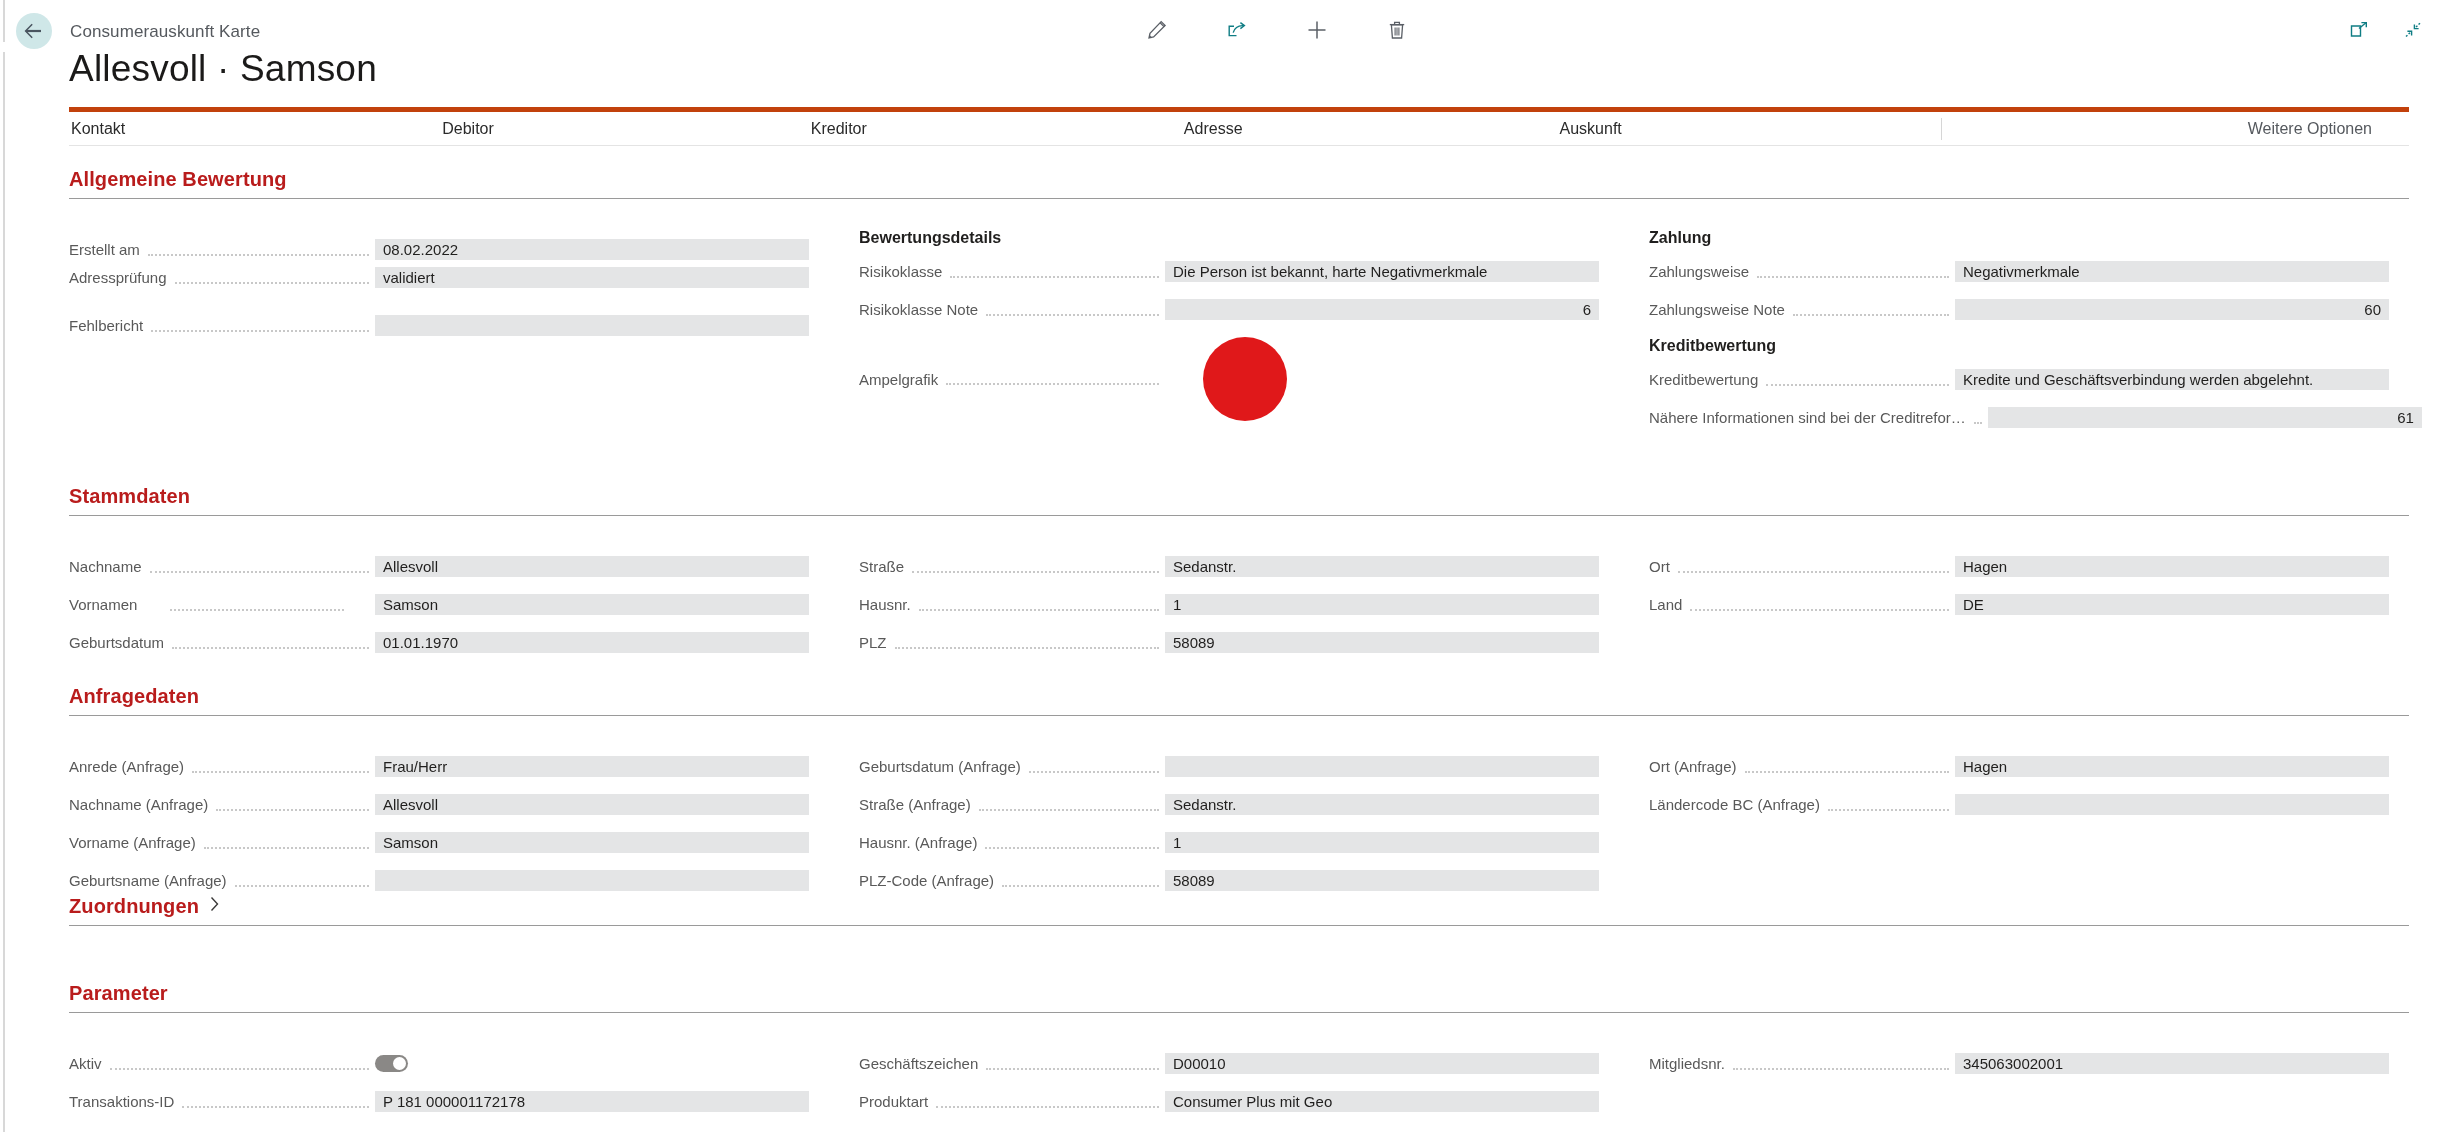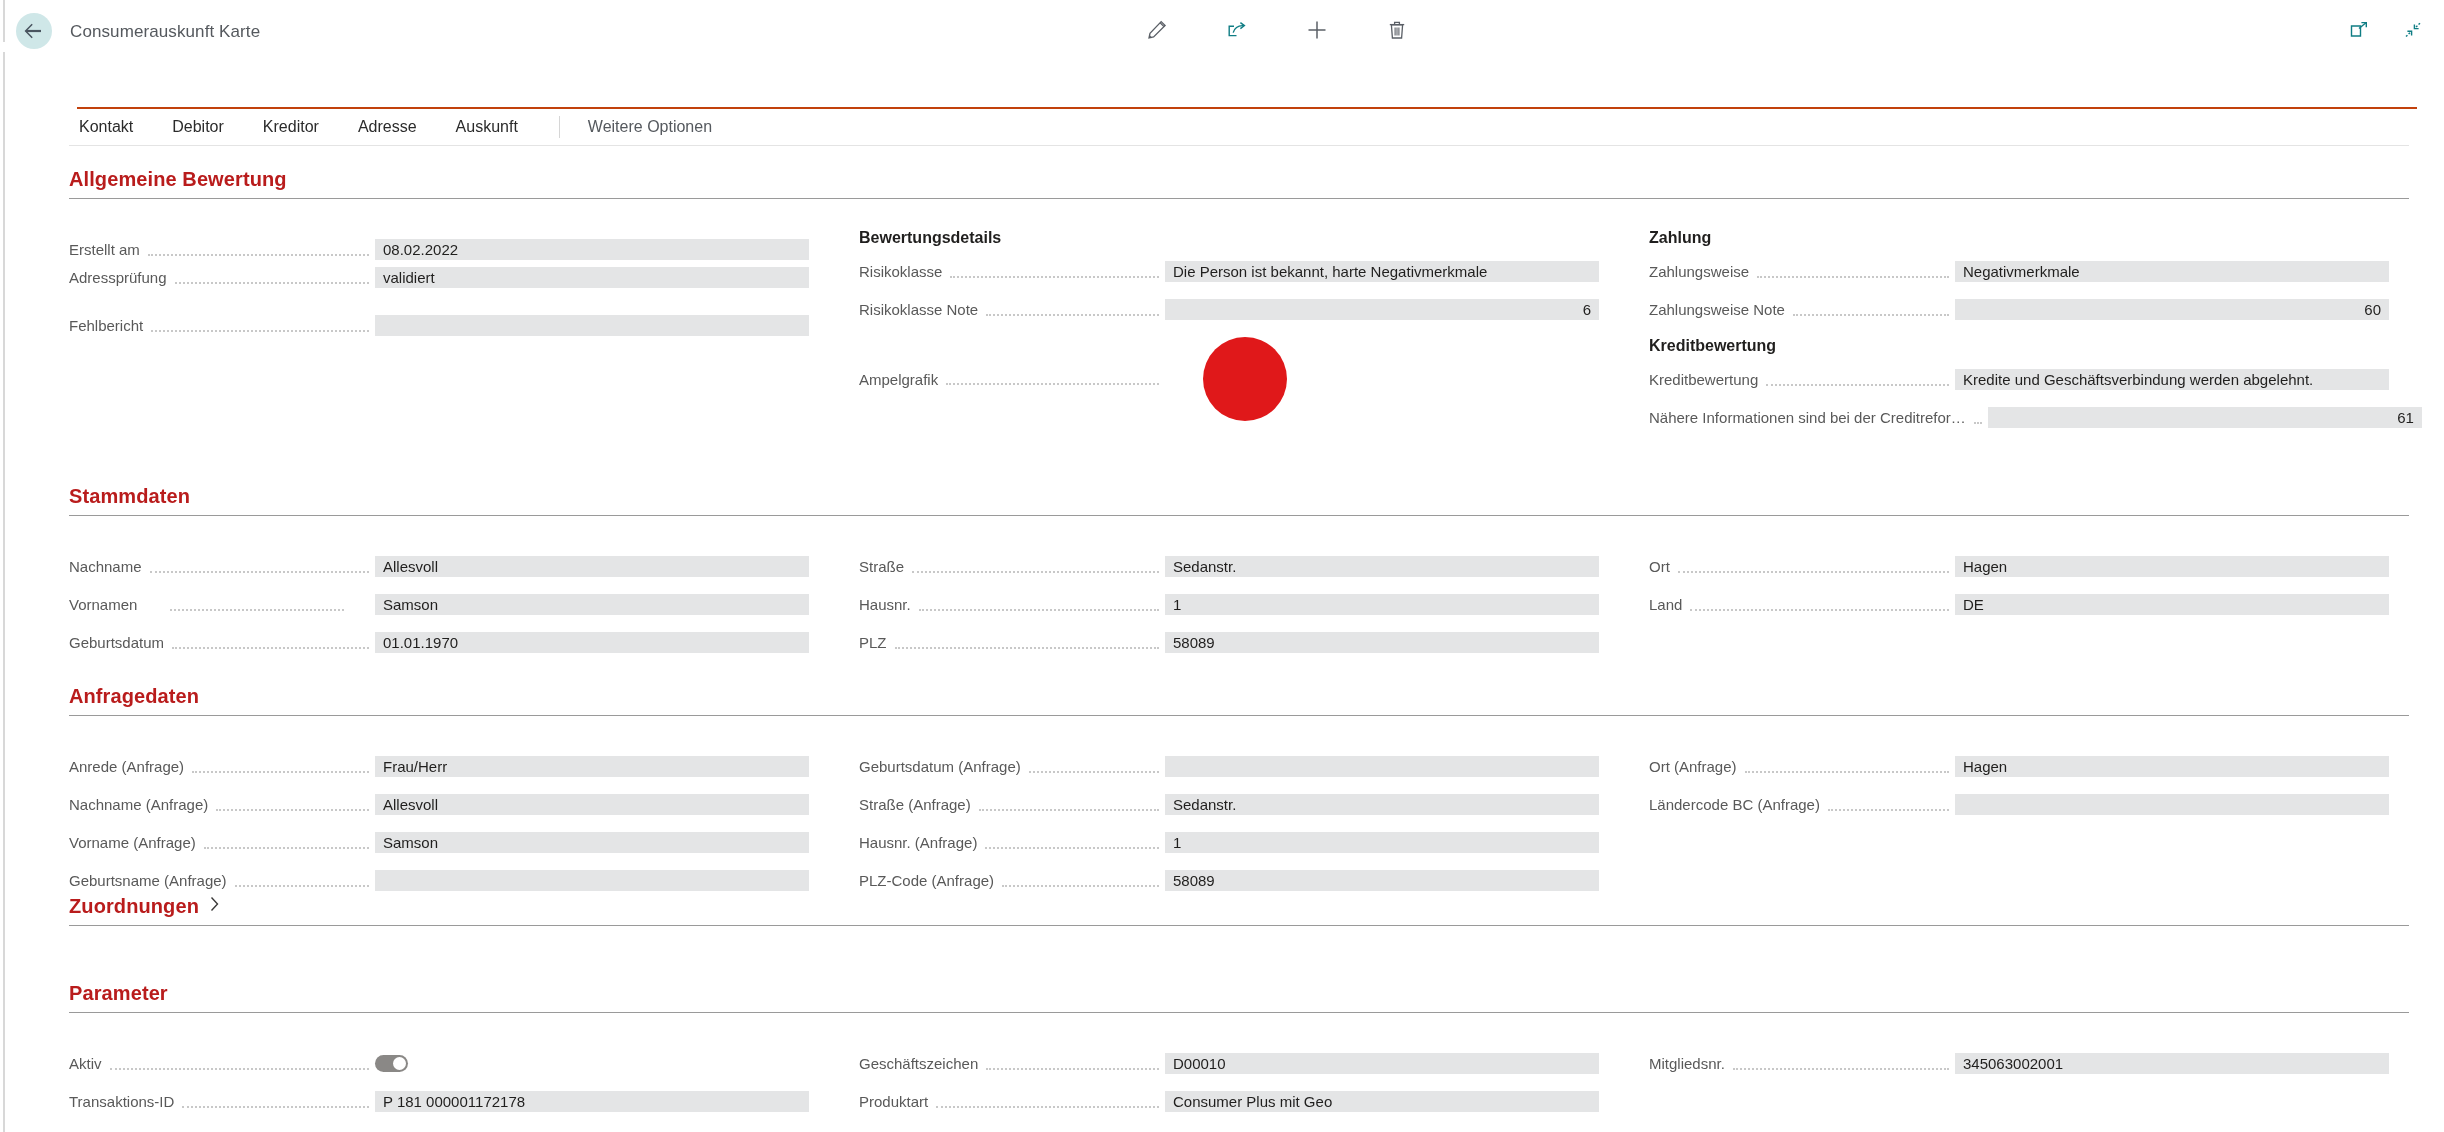--- a/index.html
+++ b/index.html
@@ -70,24 +70,24 @@
     height: 40px;
   }
   .win-btn {
     width: 30px; height: 30px;
     display: flex; align-items: center; justify-content: center;
     cursor: pointer;
   }
 
   
   .menubar {
-    position: absolute; left: 77px; top: 107px;
+    position: absolute; left: 69px; top: 107px;
     width: 2340px; height: 38px;
-    border-top: 2px solid #c2410c;
-    display: flex; align-items: center;
+    border-top: 5px solid #c2410c;
+    display: flex; align-items: center; justify-content: space-between;
   }
   .menu-item {
     font-size: 16px; color: #2b2b2b;
     margin-right: 35px; cursor: pointer; white-space: nowrap;
     padding: 4px 2px;
   }
   .menu-sep {
     width: 1px; height: 22px; background: #d6d6d6;
     margin: 0 26px 0 4px;
   }
@@ -182,20 +182,21 @@
 <div class="topbar">
 
   <div class="back-btn">
     <svg width="20" height="16" viewBox="0 0 20 16">
       <path d="M8.2 1.2 L1.6 8 L8.2 14.8" fill="none" stroke="#4a5560" stroke-width="1.5"></path>
       <line x1="1.8" y1="8" x2="17" y2="8" stroke="#4a5560" stroke-width="2.2"></line>
     </svg>
   </div>
 
   <div class="crumb">Consumerauskunft Karte</div>
+  <div class="page-title">Allesvoll · Samson</div>
 
   <div class="toolbar">
     <div class="tb-btn">
       <svg width="22" height="22" viewBox="0 0 22 22">
         <path d="M15.2 2.6 l3.9 3.9 L7.6 18 l-4.6 1.0 l1.0 -4.6 Z" fill="none" stroke="#5a5f66" stroke-width="1.3"></path>
         <line x1="14.1" y1="3.7" x2="18.0" y2="7.6" stroke="#5a5f66" stroke-width="1.3"></line>
         <path d="M3.6 17.0 l1.9 1.9" stroke="#5a5f66" stroke-width="1.3" fill="none"></path>
       </svg>
     </div>
     <div class="tb-btn">

